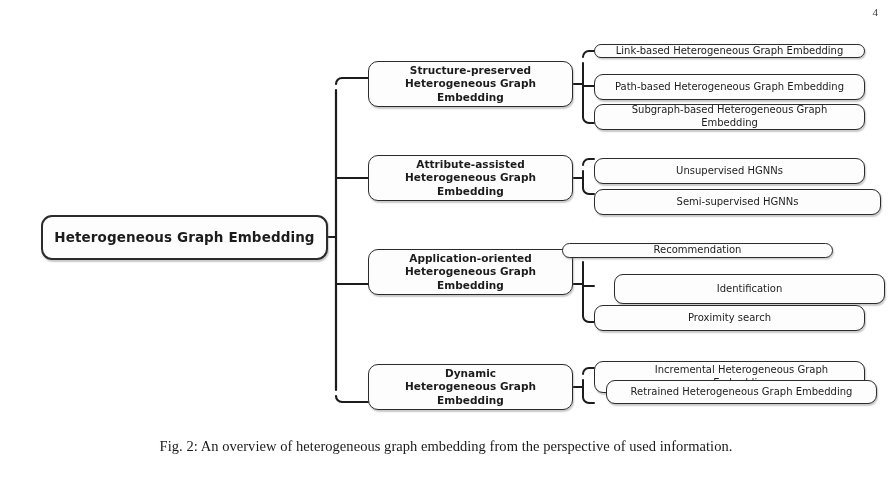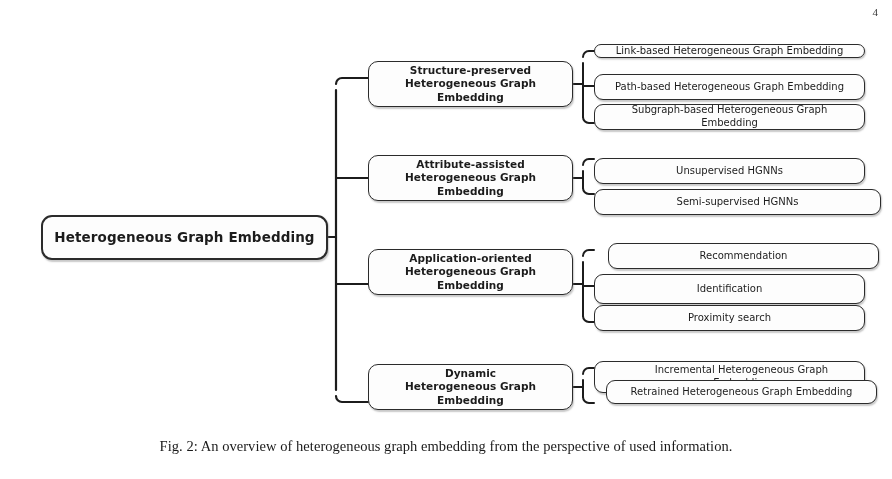--- a/index.html
+++ b/index.html
@@ -168,22 +168,22 @@
     </span>
   </div>
 
   <div class="node node-l3" style="left:594px; top:44px; width:271px; height:14px;">Link-based Heterogeneous Graph Embedding</div>
   <div class="node node-l3" style="left:594px; top:74px; width:271px; height:26px;">Path-based Heterogeneous Graph Embedding</div>
   <div class="node node-l3" style="left:594px; top:158px; width:271px; height:26px;">Unsupervised HGNNs</div>
 
   <div class="node node-l3" style="left:594px; top:104px; width:271px; height:26px;">Subgraph-based Heterogeneous Graph Embedding</div>
   <div class="node node-l3" style="left:594px; top:189px; width:287px; height:26px;">Semi-supervised HGNNs</div>
 
-  <div class="node node-l3" style="left:608px; top:243px; width:271px; height:26px;">Recommendation</div>
-  <div class="node node-l3" style="left:594px; top:274px; width:271px; height:30px;">Identification</div>
+  <div class="node node-l3" style="left:562px; top:243px; width:271px; height:15px;">Recommendation</div>
+  <div class="node node-l3" style="left:614px; top:274px; width:271px; height:30px;">Identification</div>
   <div class="node node-l3" style="left:594px; top:305px; width:271px; height:26px;">Proximity search</div>
 
   <div class="node node-l3" style="left:594px; top:361px; width:271px; height:32px;padding-left:32px;">Incremental Heterogeneous Graph Embedding</div>
   <div class="node node-l3" style="left:594px; top:380px; width:271px; height:24px;margin-left:12px;">Retrained Heterogeneous Graph Embedding</div>
 
   <div class="caption">Fig. 2: An overview of heterogeneous graph embedding from the perspective of used information.</div>
 
 </div>
 
 </body></html>

